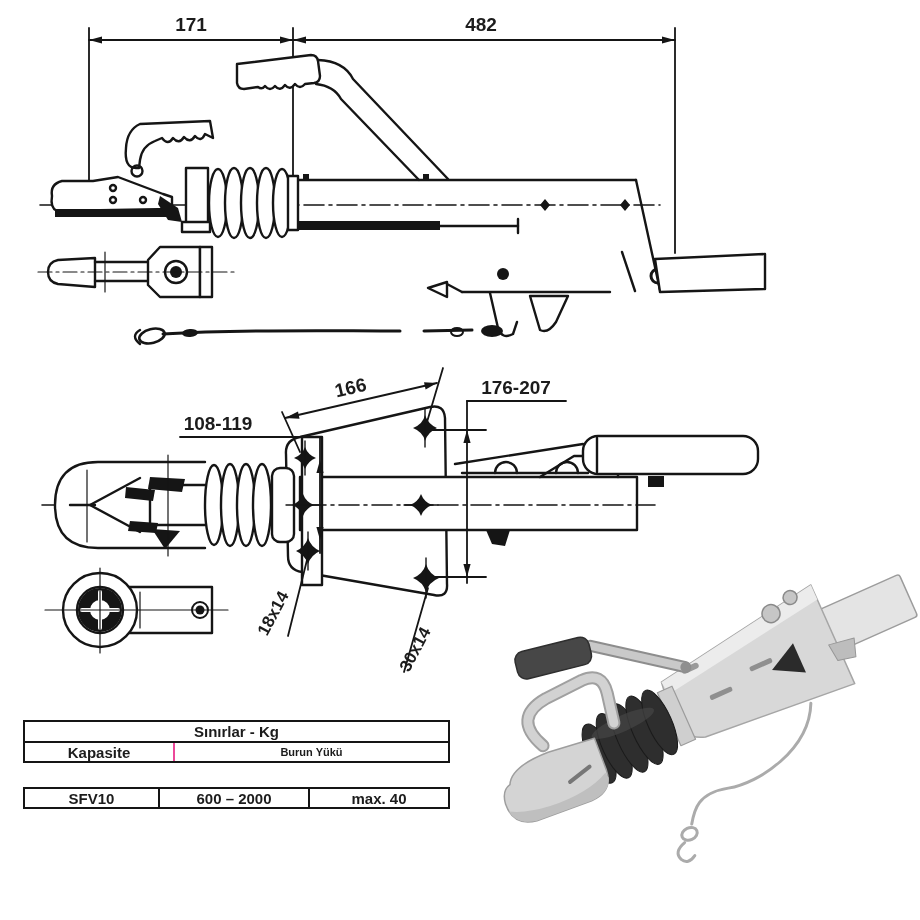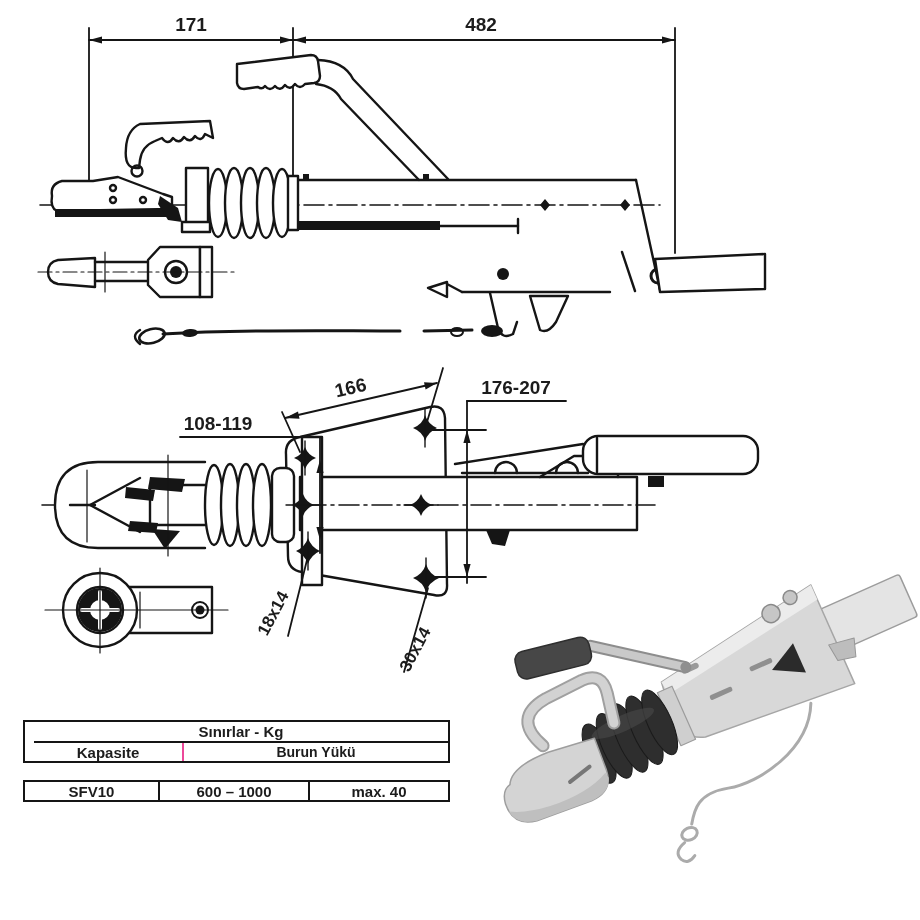--- a/index.html
+++ b/index.html
@@ -14,33 +14,33 @@
   .spec-table{position:absolute;left:23px;top:720px;width:427px;color:#1c1c1c;}
   .hdr-box{
     position:absolute;left:0;top:0;width:427px;height:43px;
     border:2px solid #151515;box-sizing:border-box;display:flex;
   }
   .hdr-model{
     width:135px;border-right:2px solid #151515;box-sizing:border-box;
     display:flex;align-items:center;justify-content:center;
     font-weight:bold;font-size:15px;
   }
-  .hdr-right{flex:1;display:flex;flex-direction:column;padding-left:9px;}
+  .hdr-right{flex:1;display:flex;flex-direction:column;}
   .hdr-limits{
     height:19px;border-bottom:2px solid #151515;display:flex;align-items:center;
     justify-content:center;font-weight:bold;font-size:15px;
   }
   .hdr-sub{flex:1;display:flex;}
   .hdr-cap{
     width:150px;border-right:2px solid #ec4899;box-sizing:border-box;
     display:flex;align-items:center;justify-content:center;font-weight:bold;font-size:15px;
   }
-  .hdr-nose{flex:1;display:flex;align-items:center;justify-content:center;font-weight:bold;font-size:14px;}
+  .hdr-nose{flex:1;display:flex;align-items:center;justify-content:center;font-weight:bold;font-size:11px;}
   .row-box{
-    position:absolute;left:0;top:60px;width:427px;height:22px;
+    position:absolute;left:0;top:67px;width:427px;height:22px;
     border:2px solid #151515;box-sizing:border-box;display:flex;
     font-weight:600;font-size:15px;
   }
   .cell-model{width:135px;border-right:2px solid #151515;box-sizing:border-box;display:flex;align-items:center;justify-content:center;}
   .cell-cap{width:150px;border-right:2px solid #151515;box-sizing:border-box;display:flex;align-items:center;justify-content:center;}
   .cell-nose{flex:1;display:flex;align-items:center;justify-content:center;}
 </style>
 </head>
 <body>
 
@@ -300,16 +300,16 @@
     <div class="hdr-right">
       <div class="hdr-limits">Sınırlar - Kg</div>
       <div class="hdr-sub">
         <div class="hdr-cap">Kapasite</div>
         <div class="hdr-nose">Burun Yükü</div>
       </div>
     </div>
   </div>
   <div class="row-box">
     <div class="cell-model">SFV10</div>
-    <div class="cell-cap">600 – 1000</div>
+    <div class="cell-cap">600 – 2000</div>
     <div class="cell-nose">max. 40</div>
   </div>
 </div>
 
 </body></html>

